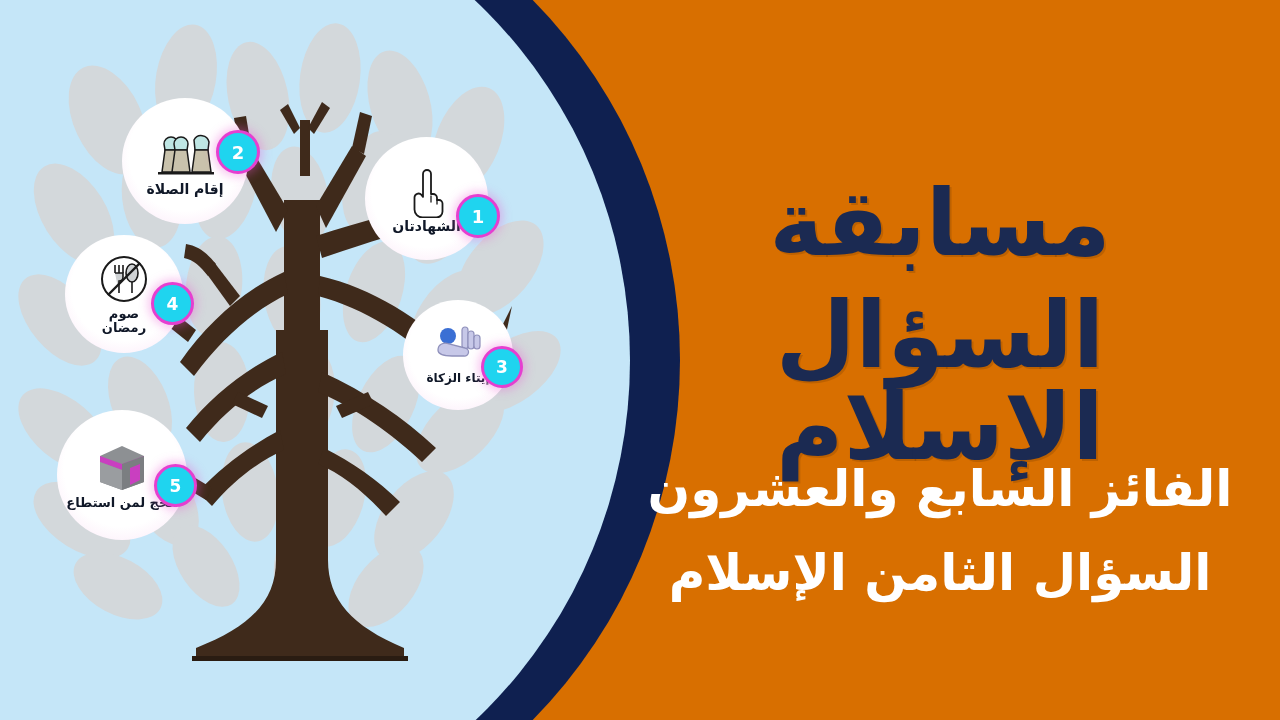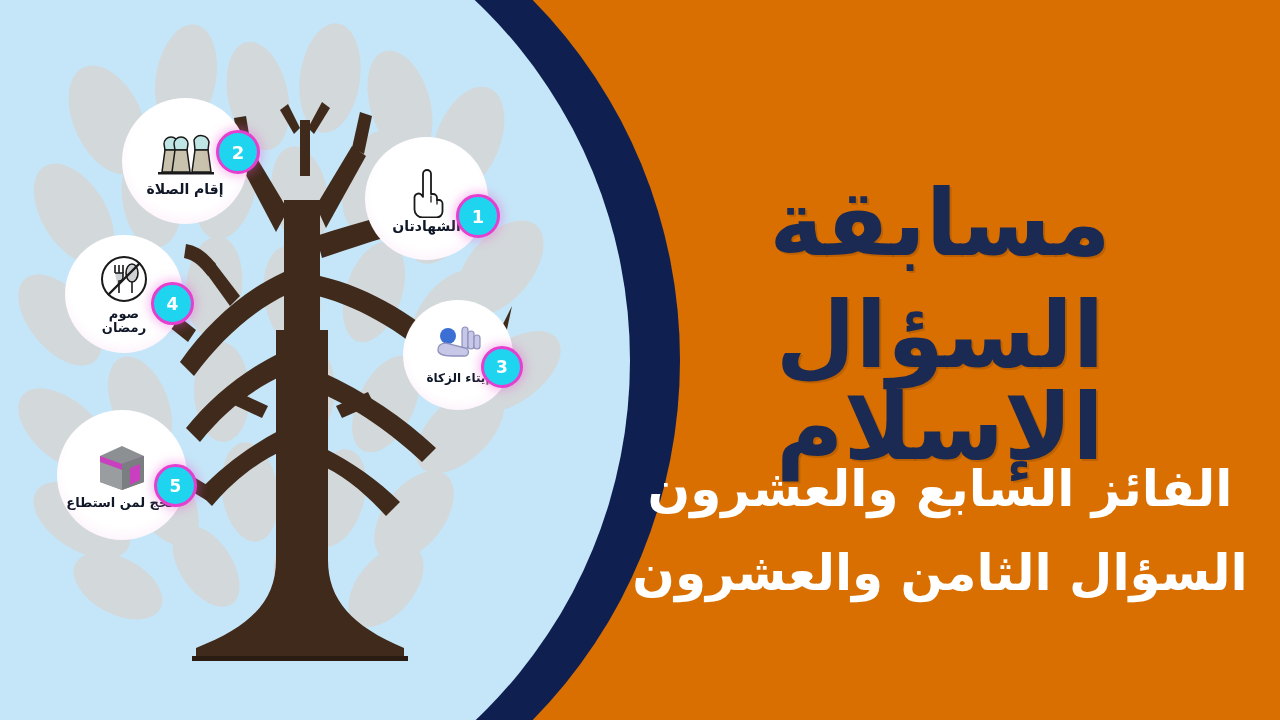--- a/index.html
+++ b/index.html
@@ -273,16 +273,16 @@
       </svg>
     </div>
     <div class="bubble-label">الحج لمن استطاع</div>
     <div class="badge">5</div>
   </div>
 
   <div class="right-text">
     <div class="title-line" id="title1">مسابقة</div>
     <div class="title-line" id="title2">السؤال الإسلام</div>
     <div class="sub-line" id="sub1">الفائز السابع والعشرون</div>
-    <div class="sub-line" id="sub2">السؤال الثامن والعشرون</div>
+    <div class="sub-line" id="sub2">السؤال الثامن الإسلام</div>
   </div>
 
 </div>
 
 </body></html>

